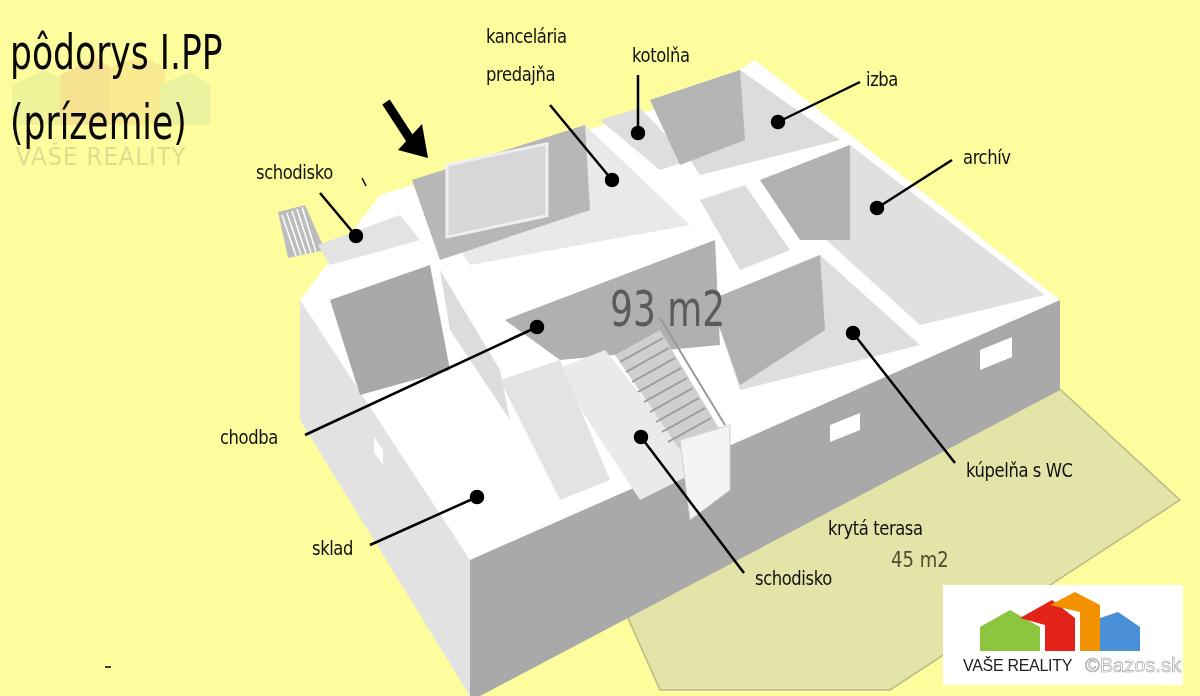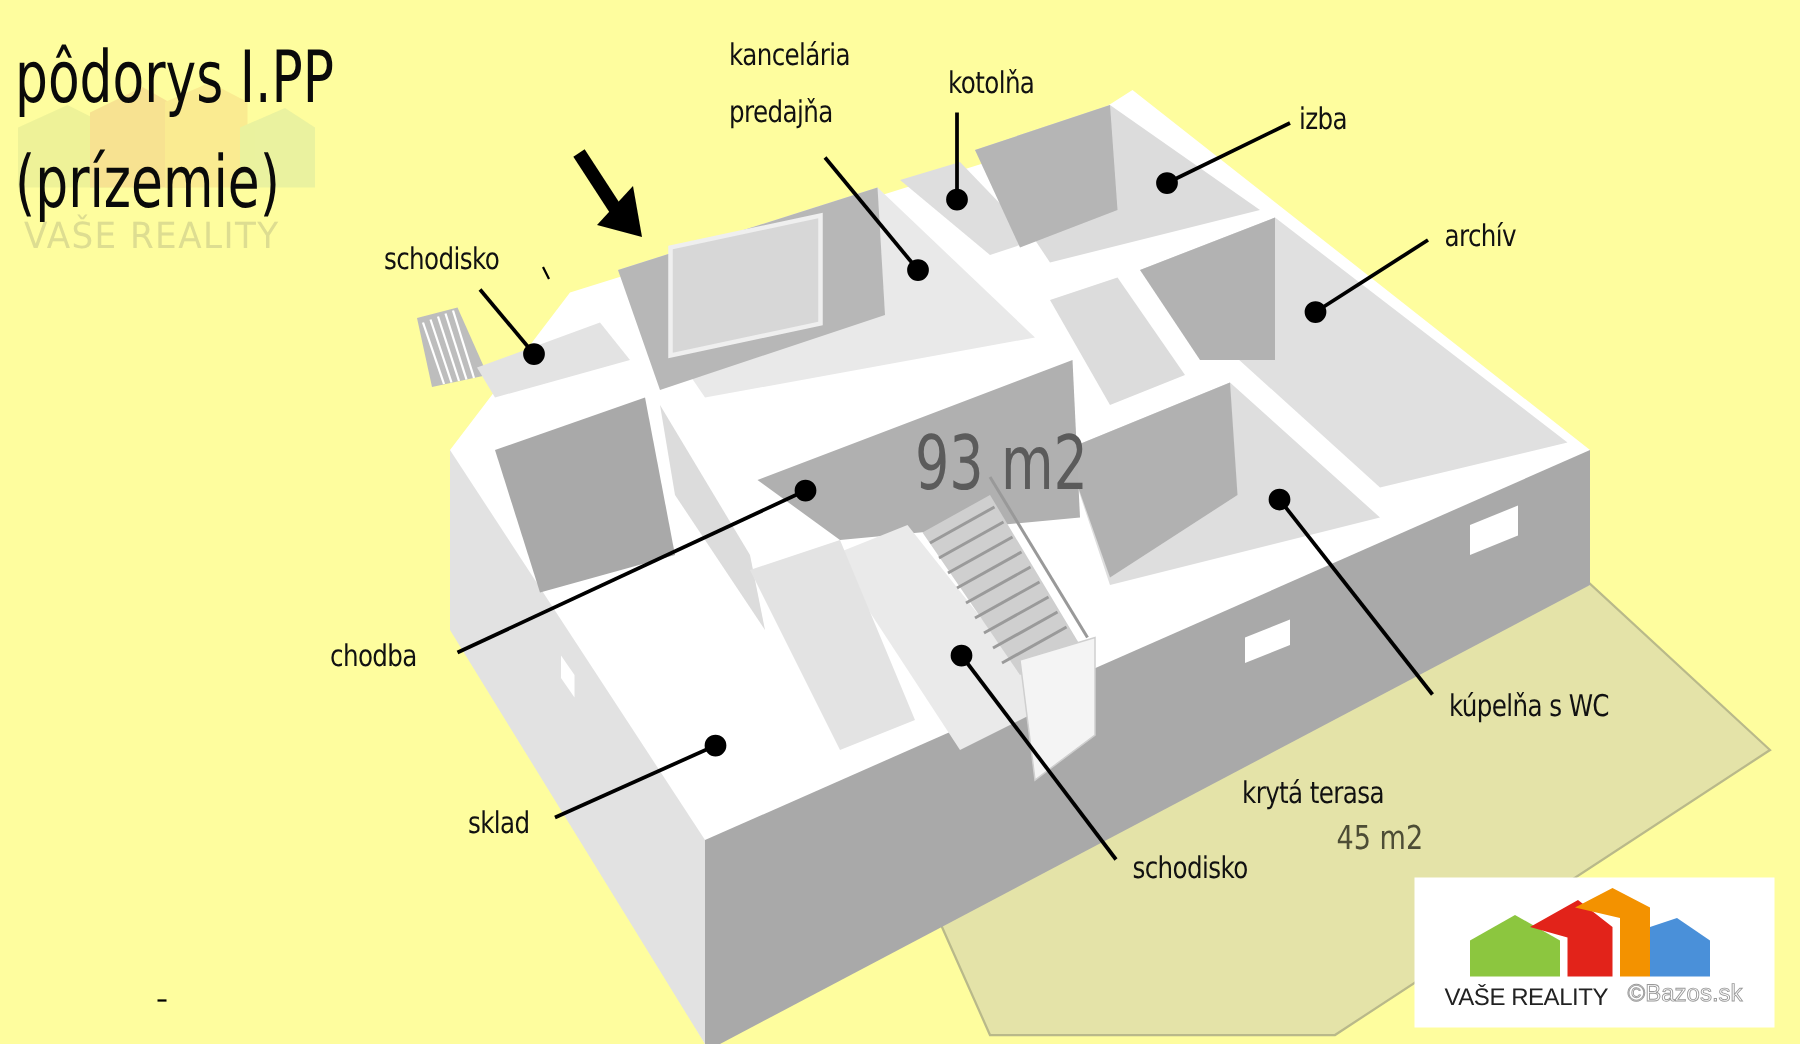--- a/index.html
+++ b/index.html
@@ -5,21 +5,21 @@
     html, body { margin: 0; padding: 0; }
     body { width: 1200px; height: 696px; overflow: hidden; background: #fefd9e; position: relative; font-family: "DejaVu Sans", sans-serif; }
     #stage { position: absolute; left: 0; top: 0; width: 1200px; height: 696px; }
     .lbl { position: absolute; color: #111; font-family: "DejaVu Sans", sans-serif; font-size: 20px; letter-spacing: -0.5px; transform: scaleX(0.82); transform-origin: left center; white-space: nowrap; line-height: 1; }
     .title { position: absolute; left: 10px; font-family: "DejaVu Sans", sans-serif; font-size: 48px; color: #0a0a0a; transform: scaleX(0.72); transform-origin: left center; white-space: nowrap; line-height: 1; }
     .area { position: absolute; color: #5b5b5b; font-size: 50px; transform: scaleX(0.72); transform-origin: left center; line-height: 1; }
     .terasa-area { position: absolute; color: #4d4d35; font-size: 22px; transform: scaleX(0.82); transform-origin: left center; line-height: 1; }
     .wm-text { position: absolute; left: 16px; top: 143px; color: rgba(160,160,120,0.35); font-size: 24px; letter-spacing: 1px; transform: scaleX(0.95); transform-origin: left center; }
     .logo { position: absolute; left: 943px; top: 585px; width: 240px; height: 100px; background: #ffffff; }
     .logo-text { position: absolute; left: 20px; top: 72px; font-size: 16px; color: #222; letter-spacing: -0.3px; font-family: "Liberation Sans", sans-serif; }
-    .bazos { position: absolute; left: 1085px; top: 654px; font-size: 16px; color: rgba(255,255,255,0.75); -webkit-text-stroke: 0.6px #999; font-family: "Liberation Sans", sans-serif; }
+    .bazos { position: absolute; left: 1085px; top: 654px; font-size: 20px; color: rgba(255,255,255,0.75); -webkit-text-stroke: 0.6px #999; font-family: "Liberation Sans", sans-serif; }
   </style>
 </head>
 <body>
 
 <div id="stage">
   <svg width="1200" height="696" viewBox="0 0 1200 696">
 
     <polygon points="760,400 1050,380 1180,500 890,690 660,690 620,600" fill="#e4e3a8" stroke="#b9b98a" stroke-width="1.5"></polygon>
 
     <g opacity="0.28">

